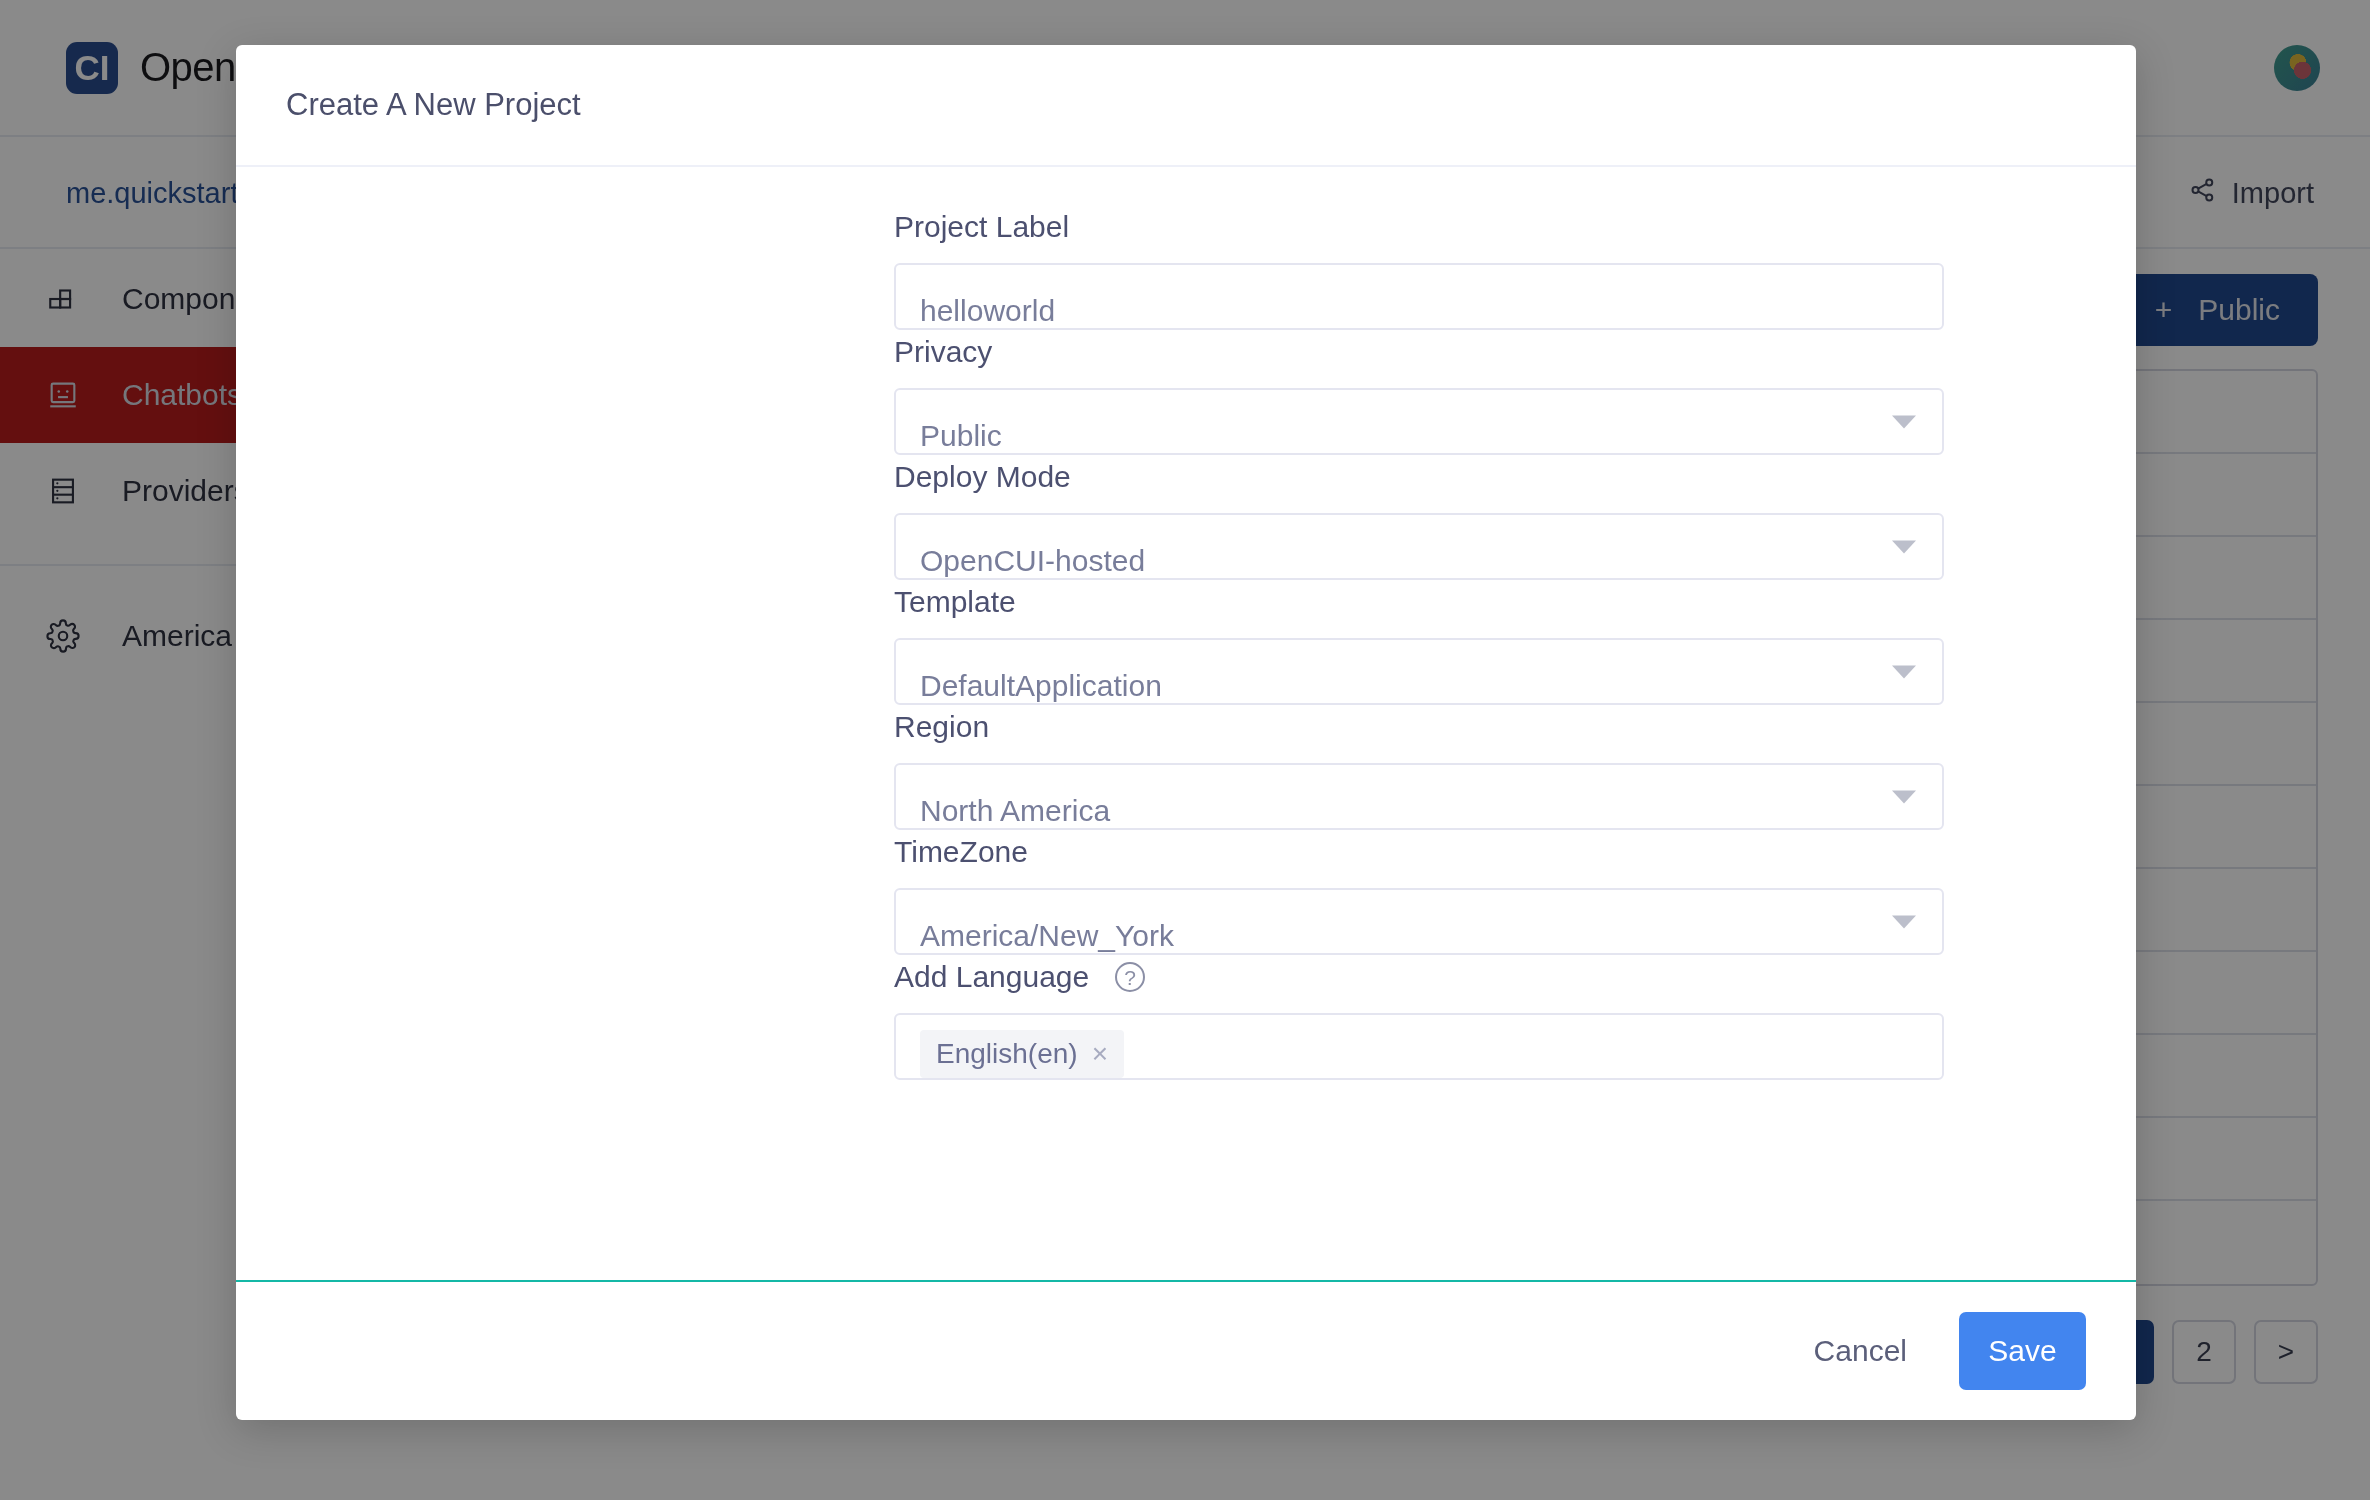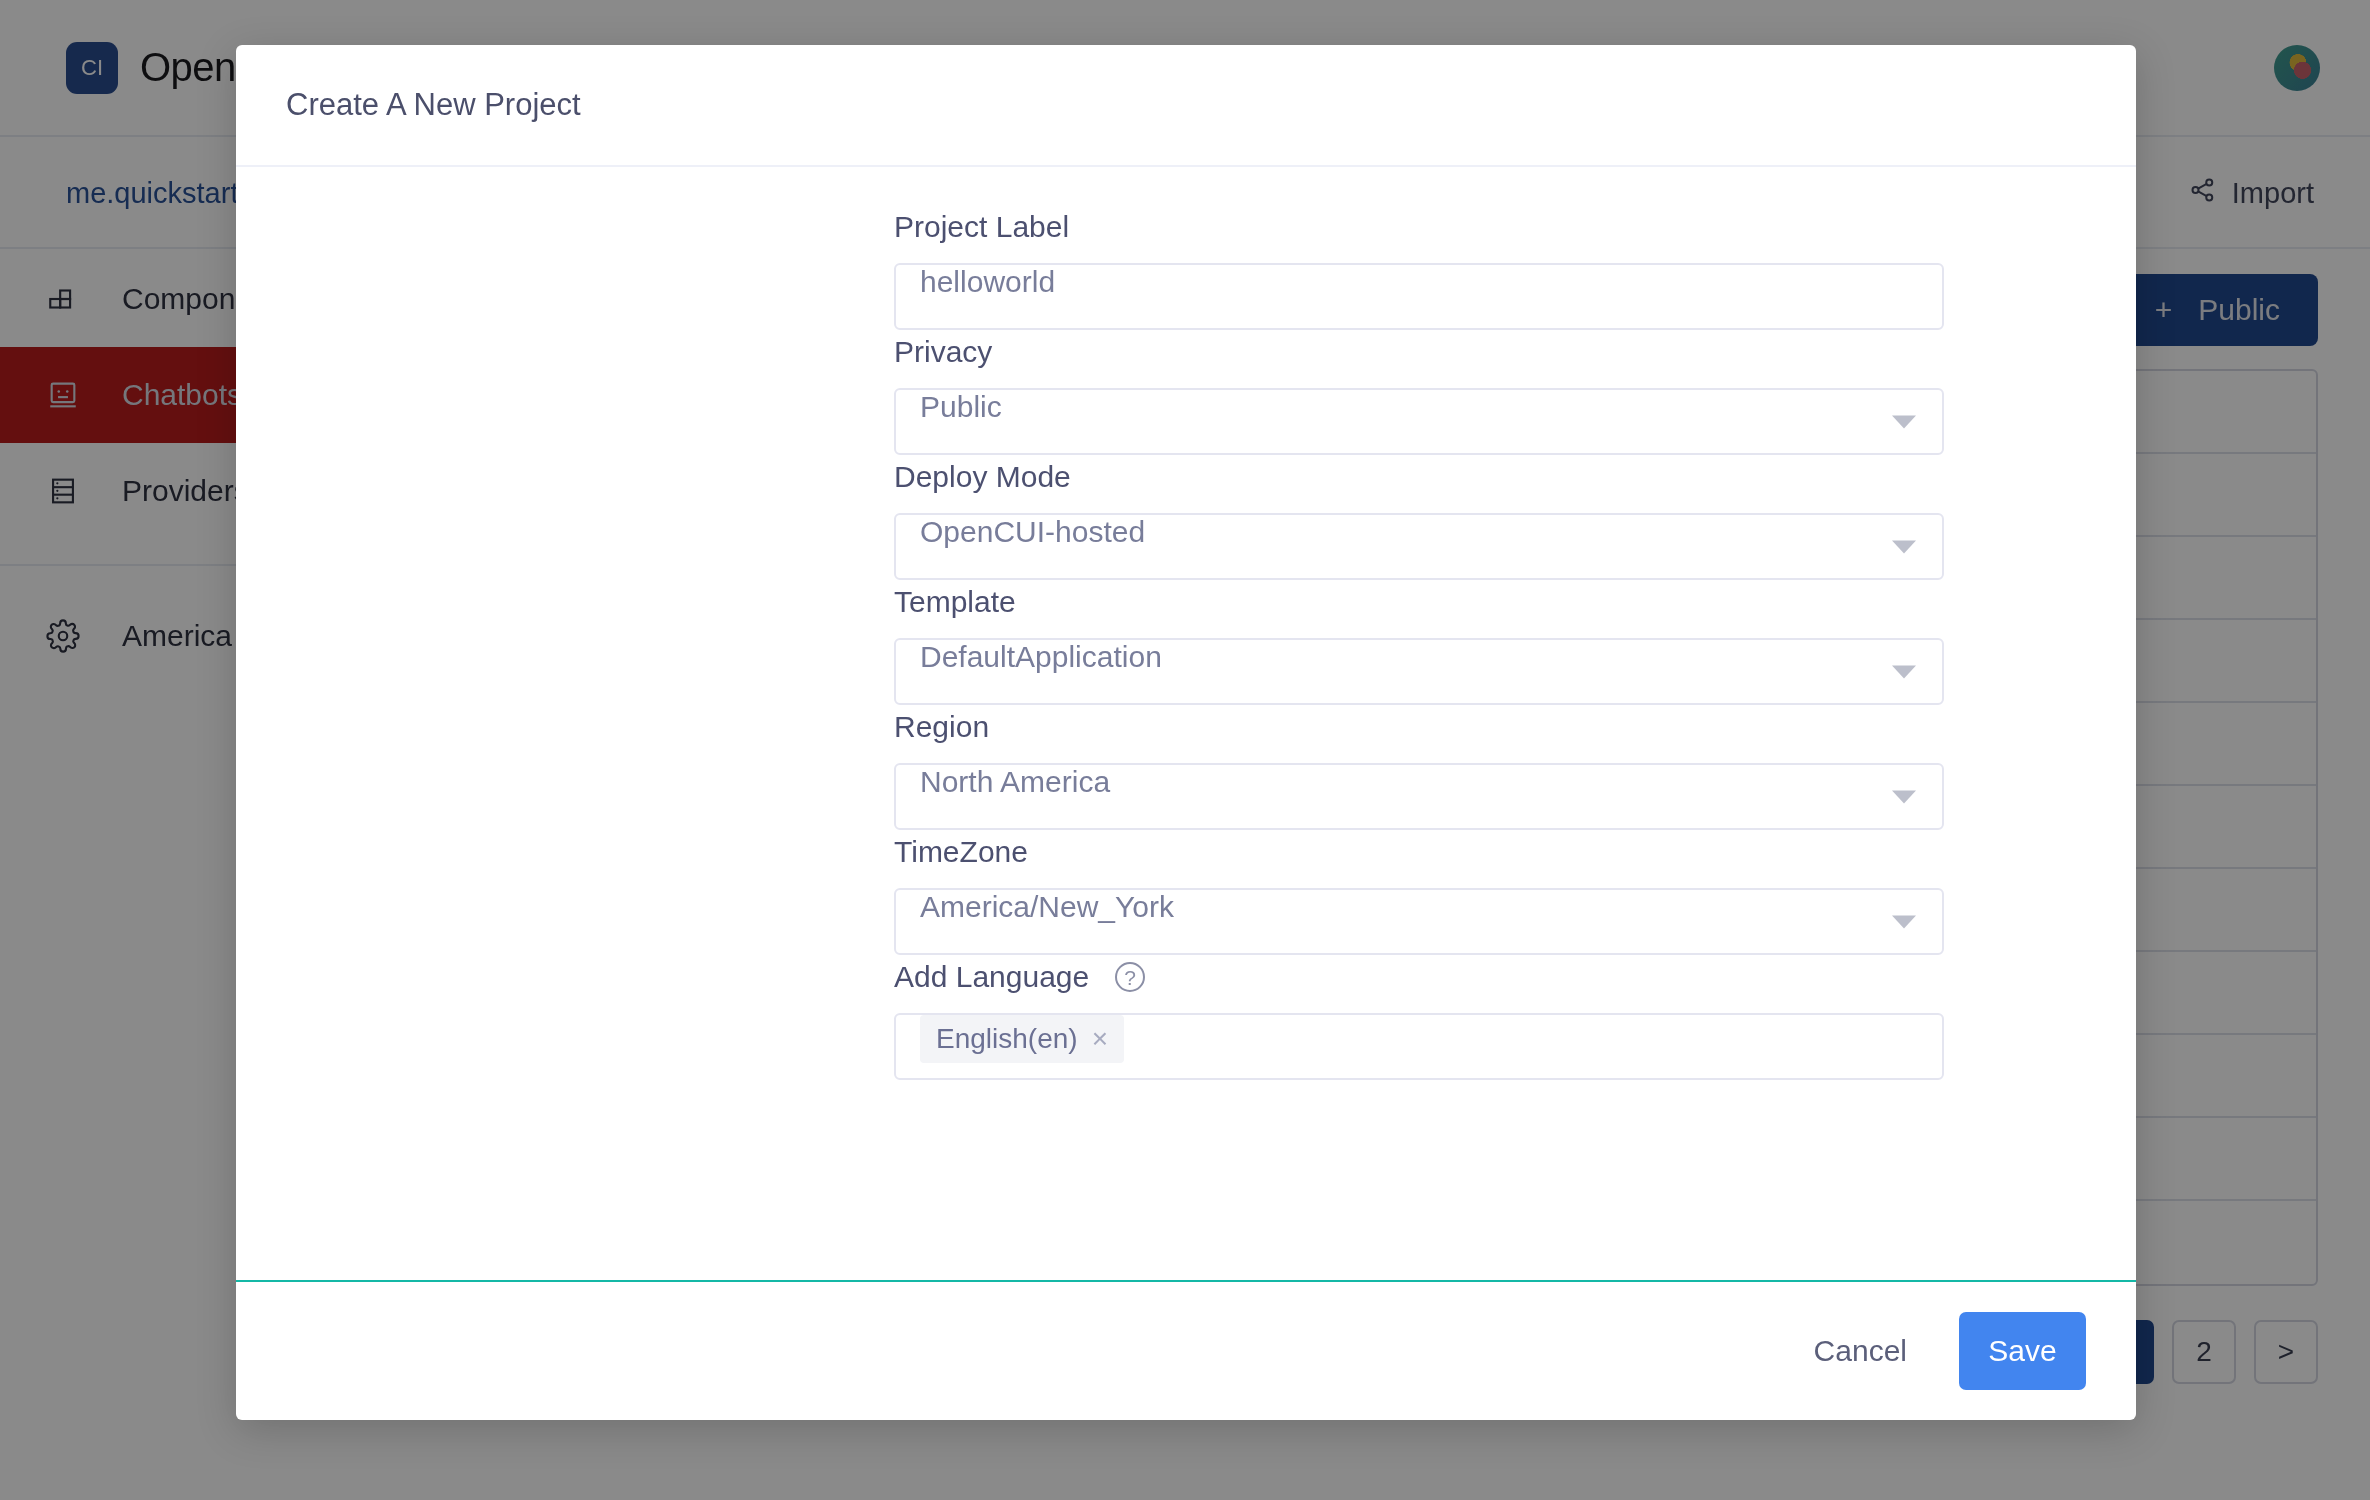--- a/index.html
+++ b/index.html
@@ -33,22 +33,22 @@
     display: flex;
     align-items: center;
     gap: 22px;
     margin-left: 66px;
   }
   #logo-mark {
     width: 52px; height: 52px;
     border-radius: 11px;
     background: #2a4d8f;
     color: #ffffff;
-    font-size: 22px;
-    font-weight: normal;
+    font-size: 35px;
+    font-weight: bold;
     display: flex;
     align-items: center;
     justify-content: center;
     letter-spacing: 0px;
   }
   #brand-name {
     font-size: 40px;
     color: #1b1b1f;
     letter-spacing: -0.5px;
   }
@@ -254,21 +254,21 @@
     justify-content: center;
     line-height: 1;
   }
   .control {
     position: relative;
     height: 67px;
     border: 2px solid #e4e5f0;
     border-radius: 6px;
     background: #ffffff;
     display: flex;
-    align-items: flex-start;
+    align-items: flex-end;
     padding: 0 24px;
   }
   .control-value {
     font-size: 30px;
     color: #787d9a;
   }
   .caret {
     position: absolute;
     right: 26px;
     top: 50%;

